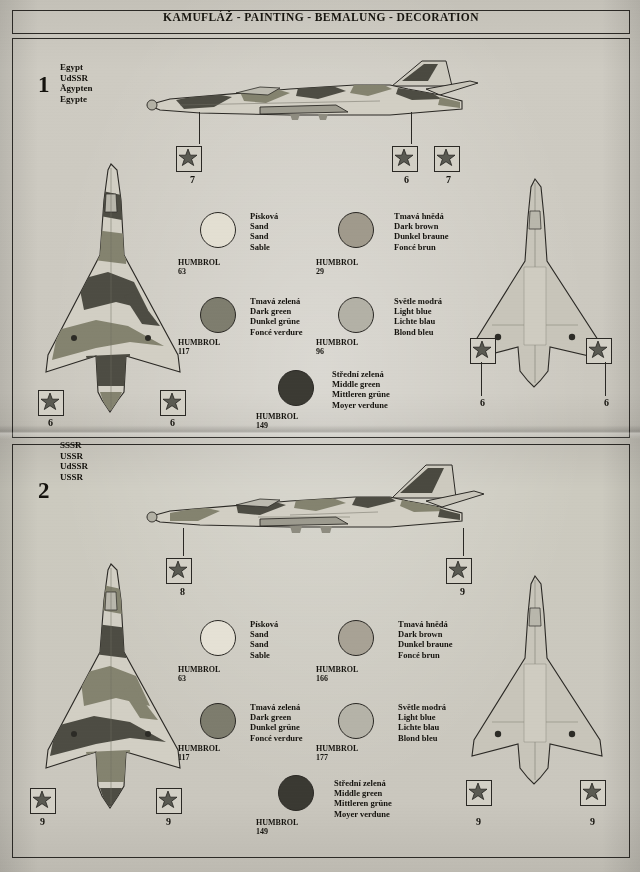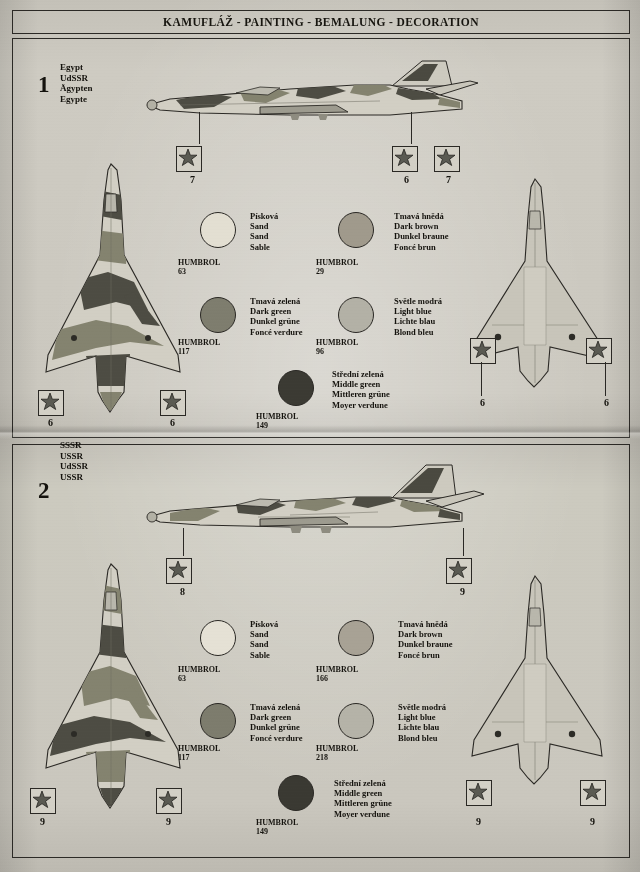--- a/index.html
+++ b/index.html
@@ -24,21 +24,21 @@
   }
   
   .crease{
     position:absolute;left:0;width:640px;height:14px;
     background:linear-gradient(180deg, rgba(0,0,0,0.0), rgba(0,0,0,0.16) 45%, rgba(255,255,255,0.22) 60%, rgba(0,0,0,0.0));
     pointer-events:none;
   }
   .title-bar{
     position:absolute;left:12px;top:10px;width:616px;height:22px;
     border:1px solid #2b2925;
-    display:flex;align-items:center;justify-content:center;
+    display:flex;align-items:flex-start;justify-content:center;
     letter-spacing:0.4px;
   }
   .title-bar span{
     font-weight:bold;font-size:11.5px;color:#17150f;
     font-family:"Liberation Serif", serif;
   }
   .panel{
     position:absolute;border:1px solid #2b2925;
   }
   .num{
@@ -423,21 +423,21 @@
     <span>117</span>
   </div>
   <div class="names" style="left:250px;top:702px;">Tmavá zelená
 Dark green
 Dunkel grüne
 Foncé verdure</div>
 
   <div class="swatch" style="left:338px;top:703px;background:#b5b3a8;"></div>
   <div class="humbrol" style="left:316px;top:744px;width:78px;">
     <span>HUMBROL</span><br>
-    <span>218</span>
+    <span>177</span>
   </div>
   <div class="names" style="left:398px;top:702px;">Světle modrá
 Light blue
 Lichte blau
 Blond bleu</div>
 
   <div class="swatch" style="left:278px;top:775px;background:#3a3932;"></div>
   <div class="humbrol" style="left:256px;top:818px;width:78px;">
     <span>HUMBROL</span><br>
     <span>149</span>

